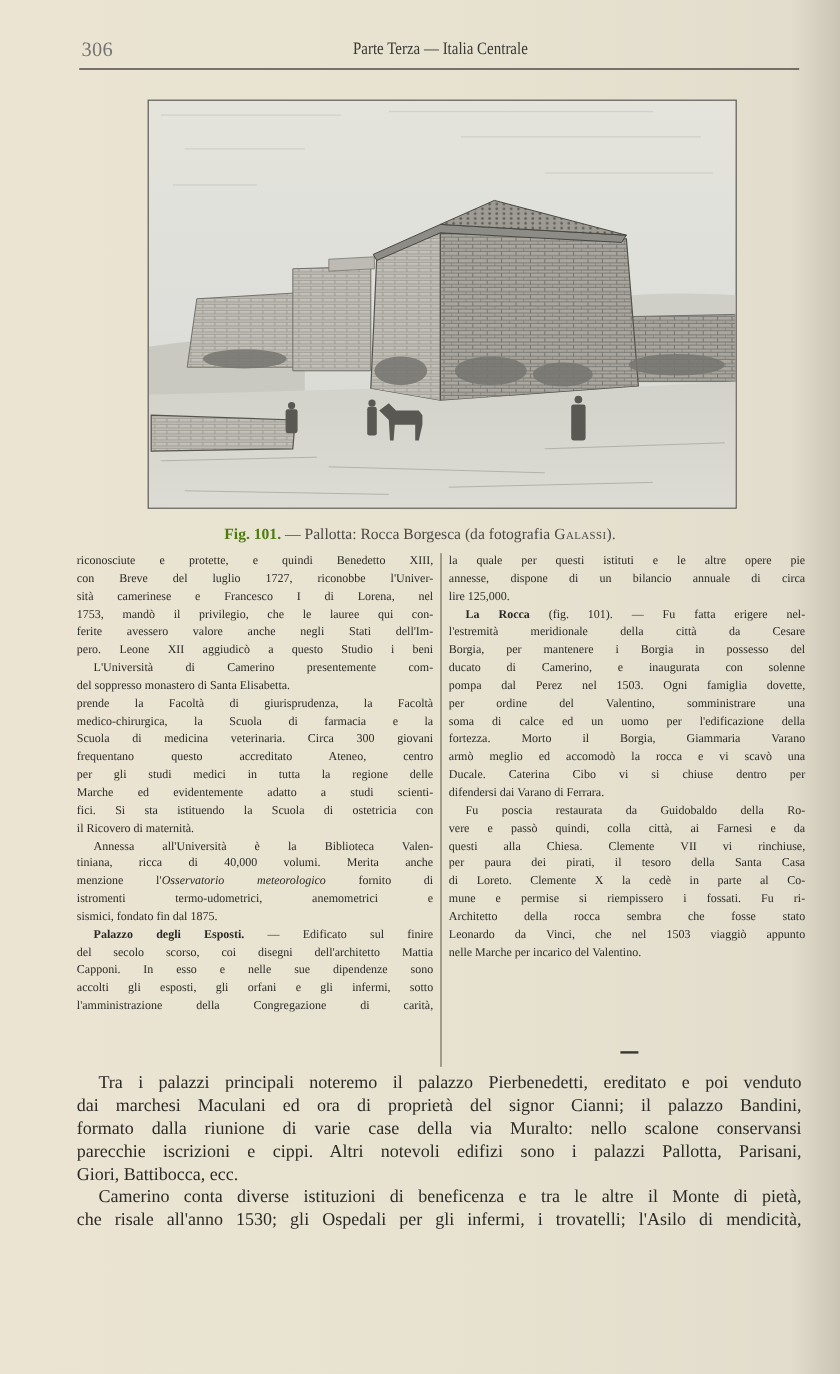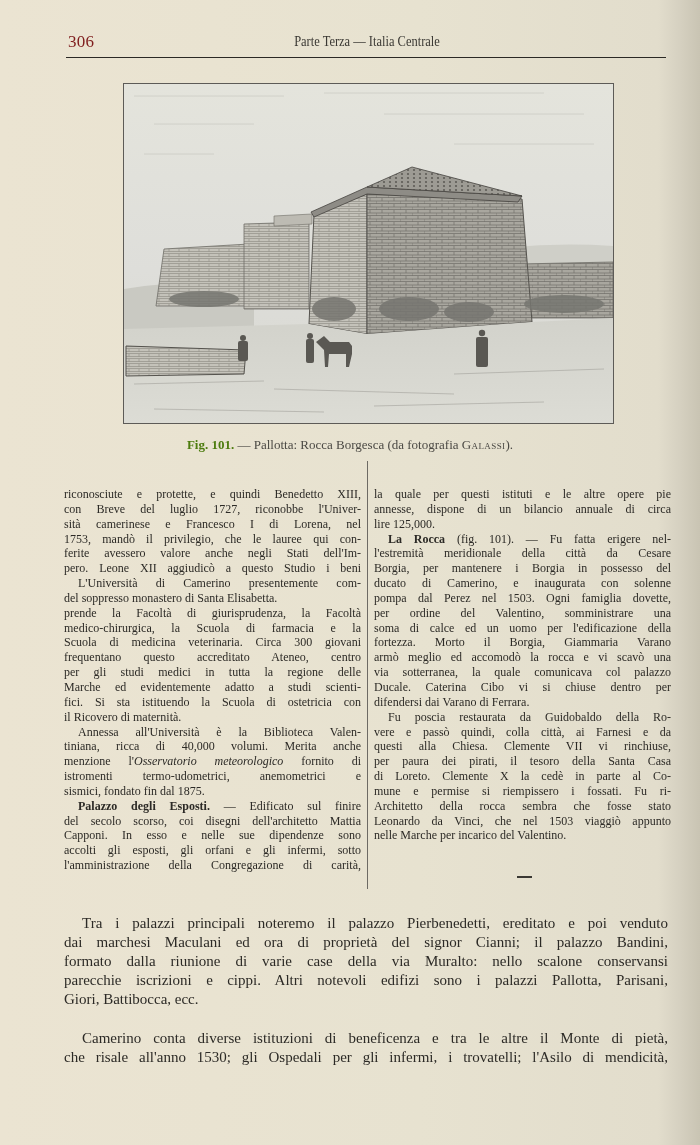--- a/index.html
+++ b/index.html
@@ -7,21 +7,21 @@
     width: 700px; height: 1145px; overflow: hidden; position: relative;
     background: linear-gradient(90deg, #ebe4d2 0%, #e7e2d0 60%, #e2ddcc 94%, #d6d1c1 97%, #c9c4b3 100%);
     font-family: "Liberation Serif", "DejaVu Serif", serif;
     color: #2c2a26;
   }
   .running-head {
     position: absolute; left: 68px; top: 28px; width: 598px; height: 22px;
   }
   .page-number {
     position: absolute; left: 0; top: 4px;
-    font-size: 17px; letter-spacing: 0.2px; color: #7f1d1d;
+    font-size: 17px; letter-spacing: 0.2px; color: #737373;
   }
   .running-title {
     position: absolute; left: 0; right: 0; top: 5px; text-align: center;
     font-size: 14.5px; transform: scaleX(0.86); transform-origin: center; color: #3a3833;
   }
   .head-rule {
     position: absolute; left: 66px; top: 57px; width: 600px; height: 0;
     border-top: 1.5px solid #2b2925;
   }
   .figure {
@@ -31,43 +31,43 @@
     overflow: hidden;
   }
   .figure svg { display: block; }
   .caption {
     position: absolute; left: 0; width: 700px; top: 437px; text-align: center;
     font-size: 13px; color: #4b4944;
   }
   .caption .fig-label { font-weight: bold; color: #4d7c0f; }
   .caption .credit { font-variant: small-caps; letter-spacing: 0.4px; margin-top: 8px; }
   .col {
-    position: absolute; top: 487px; width: 297px;
-    font-size: 12px; line-height: 14.85px; text-align: justify;
+    position: absolute; top: 461px; width: 297px;
+    font-size: 10px; line-height: 14.85px; text-align: justify;
     transform-origin: left top;
   }
   .col-left { left: 64px; }
   .col-right { left: 374px; }
   .col .line { display: block; text-align: justify; text-align-last: justify; white-space: nowrap; }
   .col .line.last { text-align-last: left; }
   .col-divider {
     position: absolute; left: 367px; top: 461px; width: 0; height: 428px;
     border-left: 1px solid #6d6a64;
   }
   .end-dash {
     position: absolute; left: 517px; top: 876px; width: 15px; height: 0;
     border-top: 2px solid #3a3833;
   }
   .full {
     position: absolute; left: 64px; top: 894px; width: 604px;
     font-size: 15px; line-height: 19px;
   }
   .full .line { display: block; text-align: justify; text-align-last: justify; white-space: nowrap; overflow: hidden; }
   .full .line.last { text-align-last: left; }
-  .full .line.indent { padding-left: 18px; margin-top: 20px; }
+  .full .line.indent { padding-left: 18px; }
   b.runin { font-weight: bold; }
   i { font-style: italic; }
 </style>
 </head>
 <body>
 
 <div class="running-head">
   <span class="page-number">306</span>
   <div class="running-title">Parte Terza — Italia Centrale</div>
 </div>
@@ -198,21 +198,20 @@
   <span class="line last">lire 125,000.</span>
   <span class="line" style="padding-left:14px"><b class="runin">La Rocca</b><span> (fig. 101). — Fu fatta erigere nel-</span></span>
   <span class="line">l'estremità meridionale della città da Cesare</span>
   <span class="line">Borgia, per mantenere i Borgia in possesso del</span>
   <span class="line">ducato di Camerino, e inaugurata con solenne</span>
   <span class="line">pompa dal Perez nel 1503. Ogni famiglia dovette,</span>
   <span class="line">per ordine del Valentino, somministrare una</span>
   <span class="line">soma di calce ed un uomo per l'edificazione della</span>
   <span class="line">fortezza. Morto il Borgia, Giammaria Varano</span>
   <span class="line">armò meglio ed accomodò la rocca e vi scavò una</span>
-  <span class="line">via sotterranea, la quale comunicava col palazzo</span>
   <span class="line">Ducale. Caterina Cibo vi si chiuse dentro per</span>
   <span class="line last">difendersi dai Varano di Ferrara.</span>
   <span class="line" style="padding-left:14px">Fu poscia restaurata da Guidobaldo della Ro-</span>
   <span class="line">vere e passò quindi, colla città, ai Farnesi e da</span>
   <span class="line">questi alla Chiesa. Clemente VII vi rinchiuse,</span>
   <span class="line">per paura dei pirati, il tesoro della Santa Casa</span>
   <span class="line">di Loreto. Clemente X la cedè in parte al Co-</span>
   <span class="line">mune e permise si riempissero i fossati. Fu ri-</span>
   <span class="line">Architetto della rocca sembra che fosse stato</span>
   <span class="line">Leonardo da Vinci, che nel 1503 viaggiò appunto</span>

